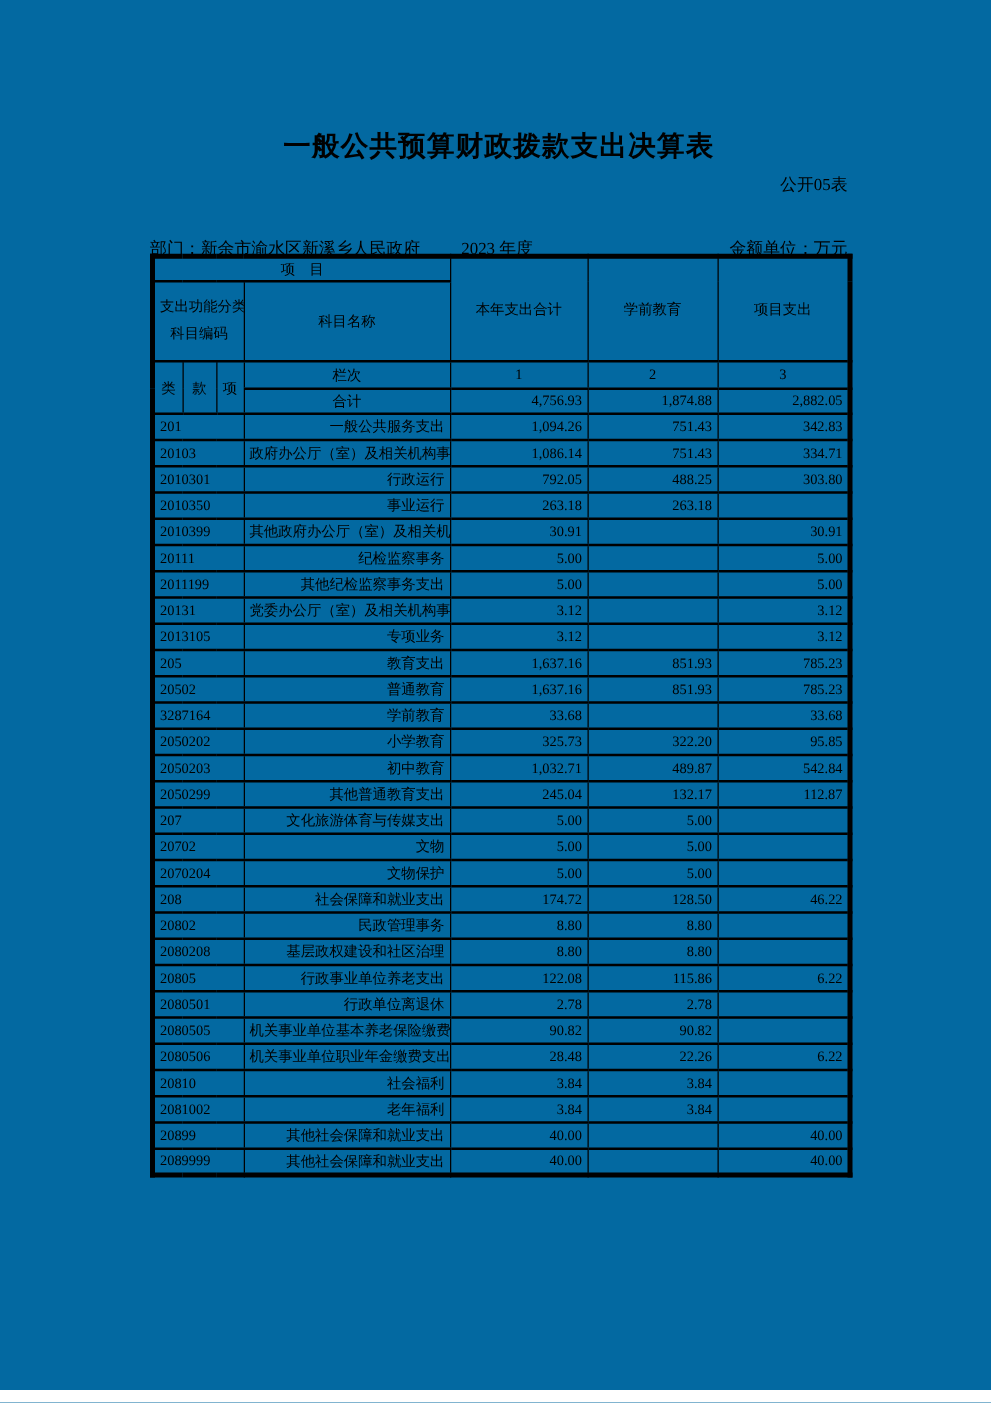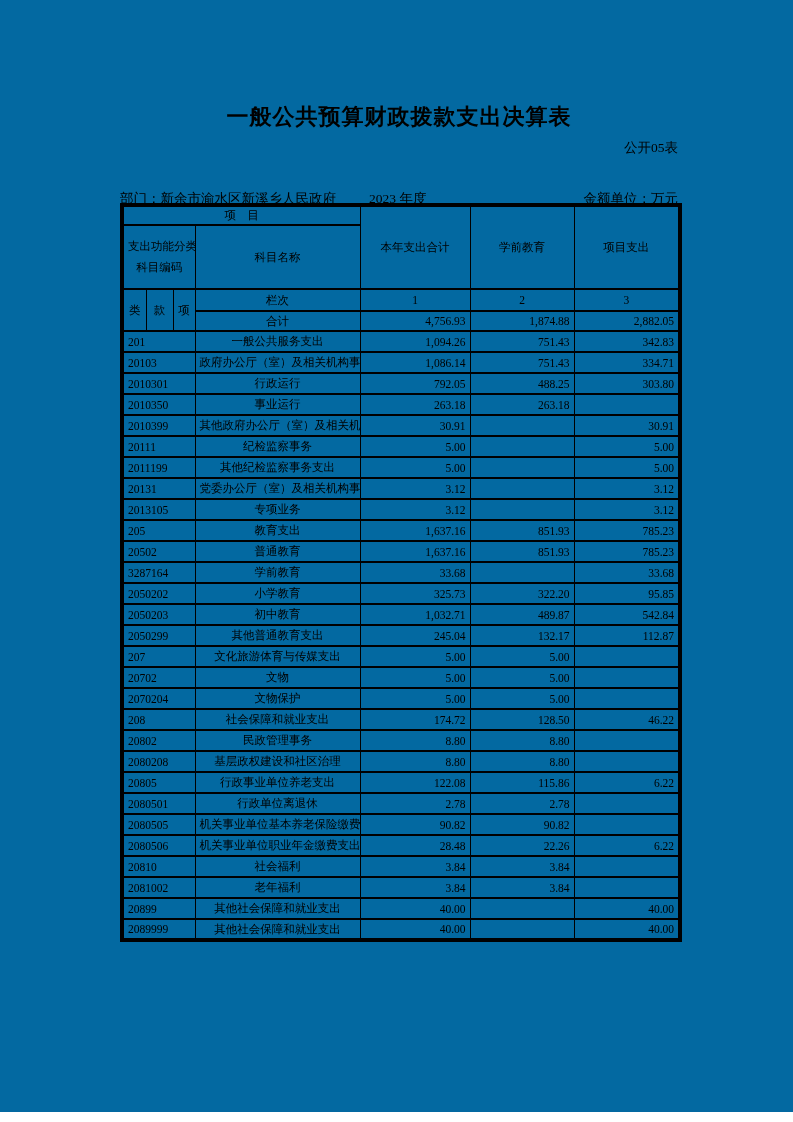--- a/index.html
+++ b/index.html
@@ -77,21 +77,21 @@
     white-space: nowrap;
     vertical-align: middle;
   }
   tr.hdr-r1 td { height: 20px; }
   tr.hdr-r2 td { height: 64px; }
   tr.hdr-r3 td { height: 22px; }
   tr.hdr-r4 td { height: 20px; }
   .hc { text-align: center; }
   .code-hdr-line { display: block; text-align: center; line-height: 21px; }
   td.code { text-align: left; font-size: 12px; height: 21px; }
-  td.name { text-align: center; font-size: 11px; padding-left: 6px; height: 21px; }
+  td.name { text-align: right; font-size: 11px; padding-left: 6px; height: 21px; }
   td.num  { text-align: right; font-size: 12px; height: 21px; }
   .page-number {
     position: absolute;
     top: 1043px;
     left: 0;
     width: 793px;
     text-align: center;
     font-size: 15px;
     letter-spacing: 2px;
   }

